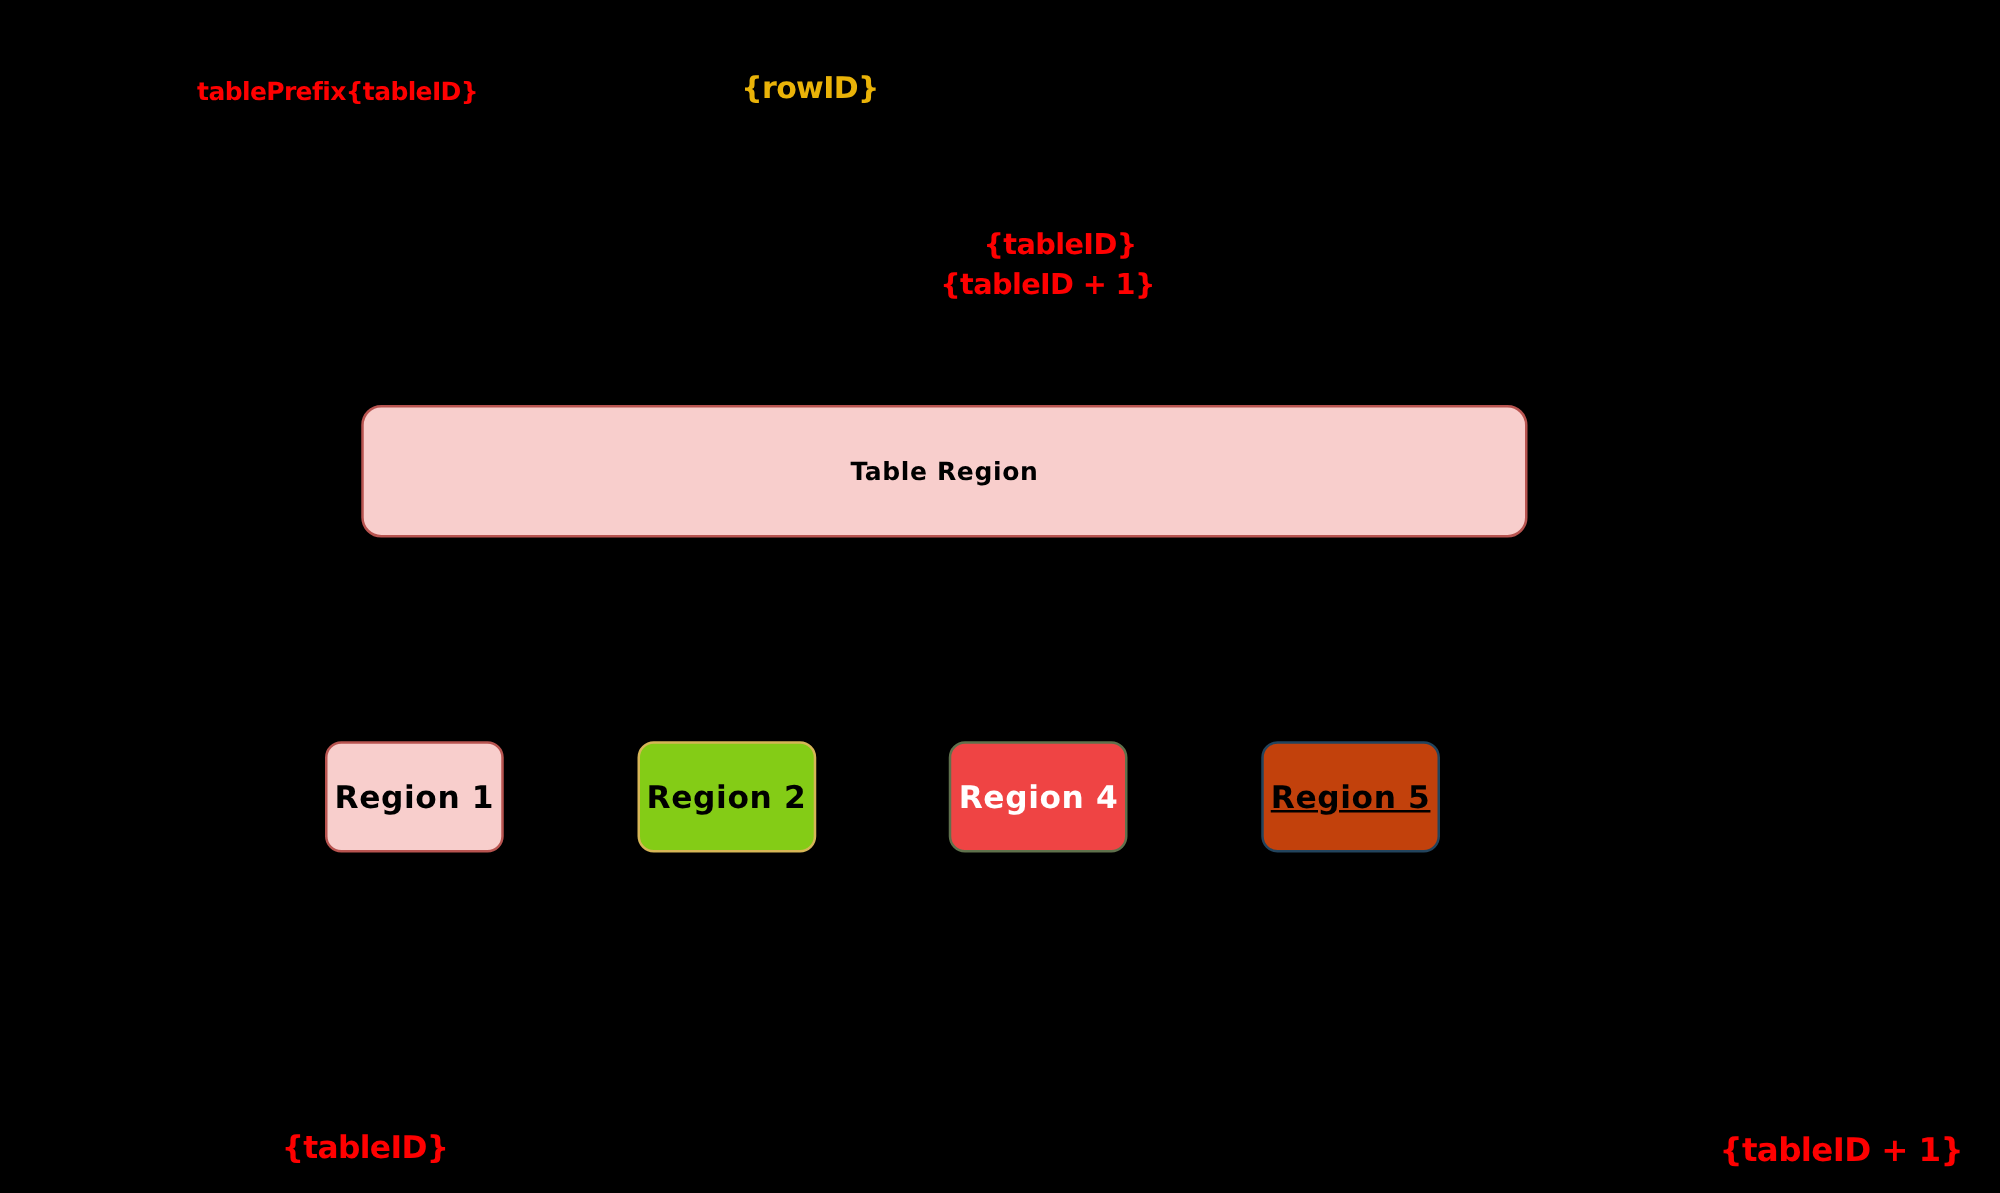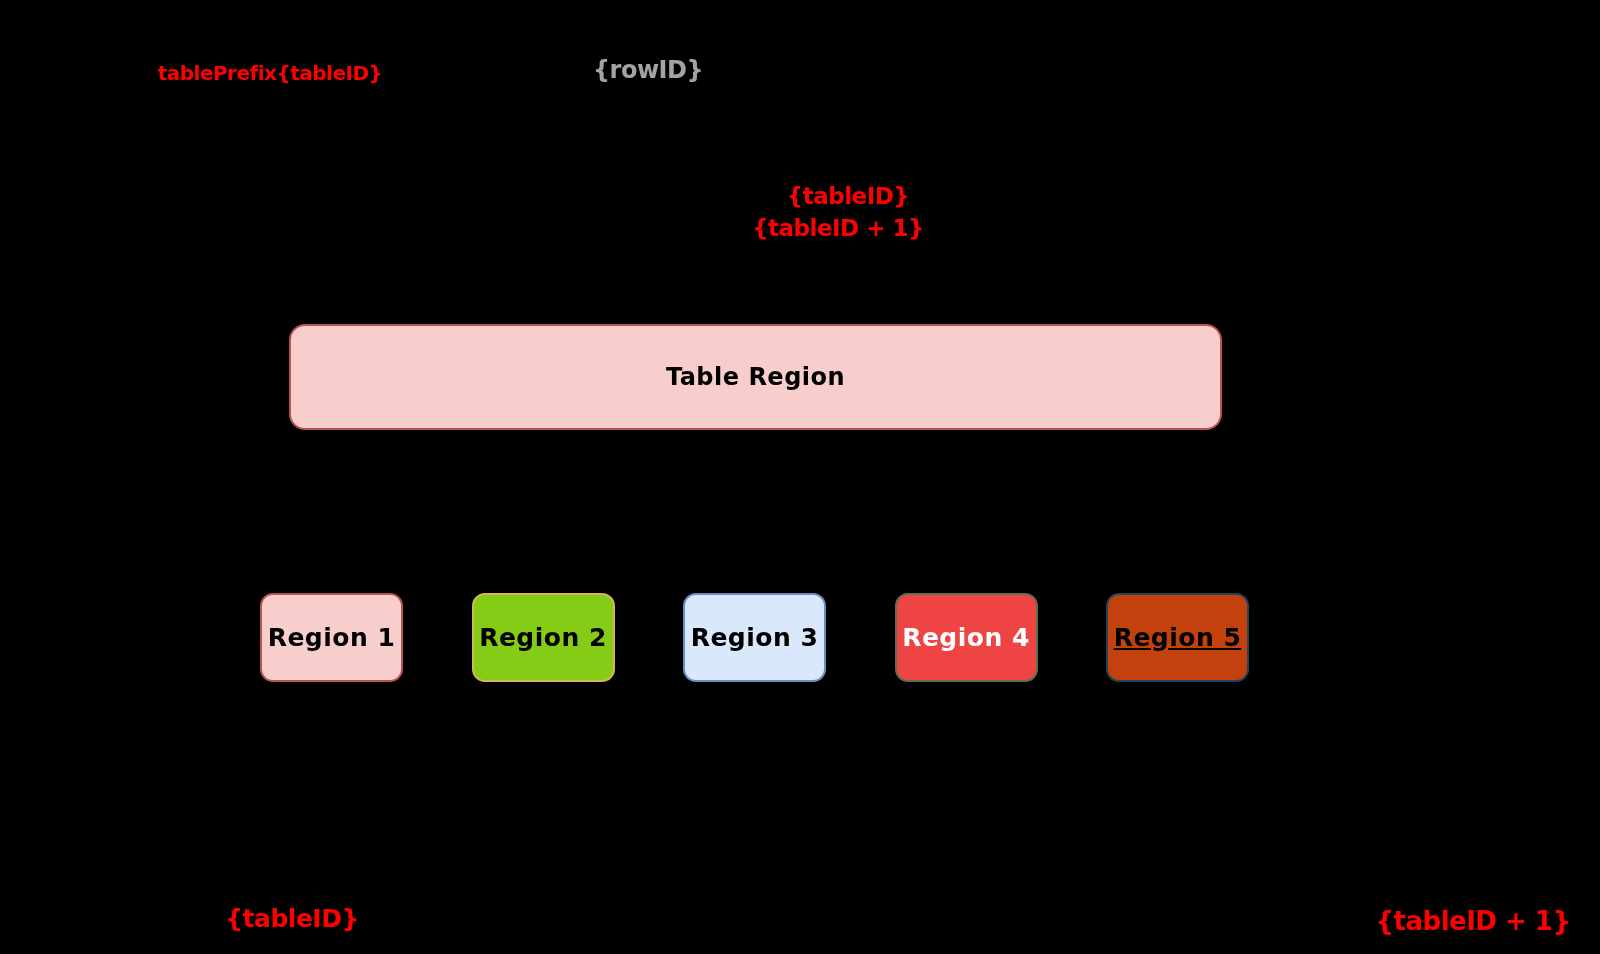--- a/index.html
+++ b/index.html
@@ -37,31 +37,31 @@
     height: 106px;
     border-radius: 16px;
     border: 2.5px solid #b85450;
     background: #f8cecc;
     display: flex;
     align-items: center;
     justify-content: center;
     box-sizing: border-box;
   }
   .table-region-label {
-    font-size: 24px;
+    font-size: 20px;
     font-weight: 600;
     color: #000000;
     letter-spacing: 0.5px;
   }
 
   .regions-row {
     position: absolute;
     left: 260px;
     top: 593px;
-    width: 989px;
+    width: 892px;
     height: 89px;
     display: flex;
     justify-content: space-between;
     align-items: stretch;
   }
   .region-box {
     width: 143px;
     height: 89px;
     border-radius: 13px;
     border: 2.5px solid;
@@ -77,40 +77,37 @@
     white-space: nowrap;
   }
 </style>
 </head>
 <body>
 
 <div id="canvas">
 
   <div class="annotation ann-table-prefix" style="color: rgb(255, 0, 0);">tablePrefix{tableID}</div>
 
-  <div class="annotation ann-row-id" style="color: #a3a3a3;">{rowID}</div>
+  <div class="annotation ann-row-id" style="color: #eab308;">{rowID}</div>
 
   <div class="annotation ann-range-start" style="color: rgb(255, 0, 0);">{tableID}</div>
 
   <div class="annotation ann-range-end" style="color: rgb(255, 0, 0);">{tableID + 1}</div>
 
   <div class="table-region-box" style="background: rgb(248, 206, 204); border-color: rgb(184, 84, 80);">
     <span class="table-region-label" style="color: rgb(0, 0, 0);">Table Region</span>
   </div>
 
   <div class="regions-row">
       <div class="region-box" style="background: rgb(248, 206, 204); border-color: rgb(184, 84, 80);">
         <span class="region-label" style="color: rgb(0, 0, 0);">Region 1</span>
       </div>
       <div class="region-box" style="background: #84cc16; border-color: rgb(214, 182, 86);">
         <span class="region-label" style="color: rgb(0, 0, 0);">Region 2</span>
       </div>
-      <div class="region-box" style="background: rgb(218, 232, 252); border-color: rgb(108, 142, 191);">
-        <span class="region-label" style="color: rgb(0, 0, 0);">Region 3</span>
-      </div>
       <div class="region-box" style="background: #ef4444; border-color: rgb(95, 113, 76);">
         <span class="region-label" style="color: rgb(255, 255, 255);">Region 4</span>
       </div>
       <div class="region-box" style="background: #c2410c; border-color: rgb(35, 68, 93); text-decoration: underline;">
         <span class="region-label" style="color: rgb(0, 0, 0);">Region 5</span>
       </div>
     </div>
 
   <div class="annotation ann-bottom-start" style="color: rgb(255, 0, 0);">{tableID}</div>
 

